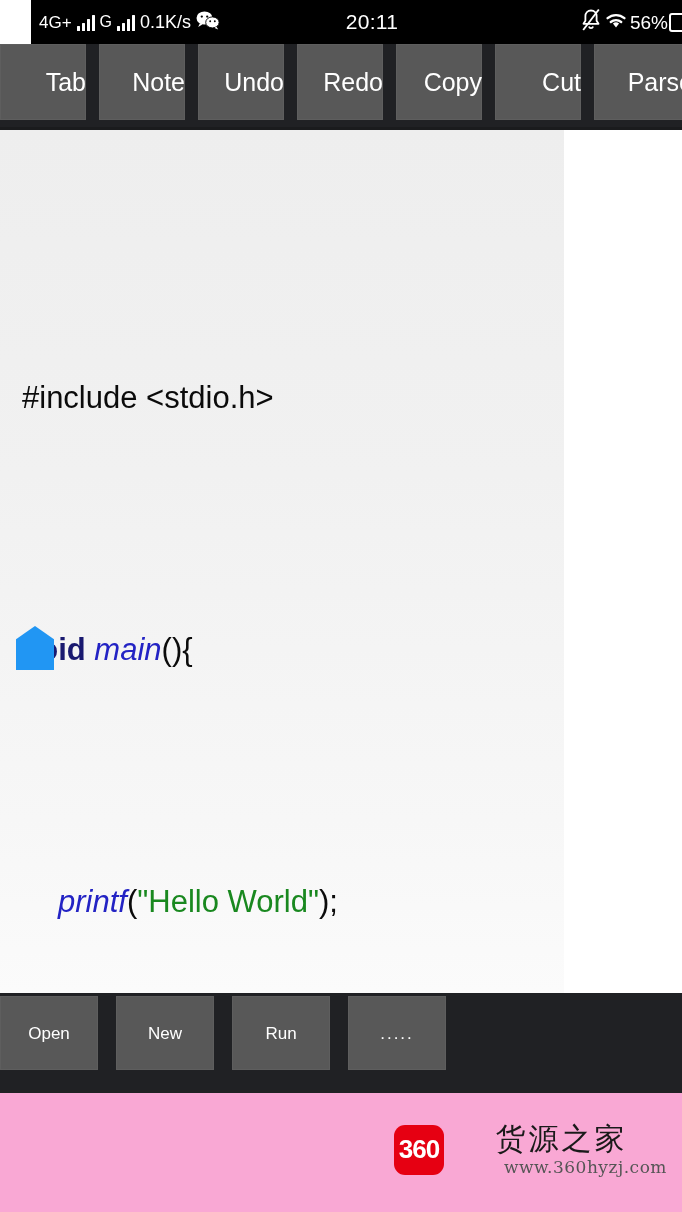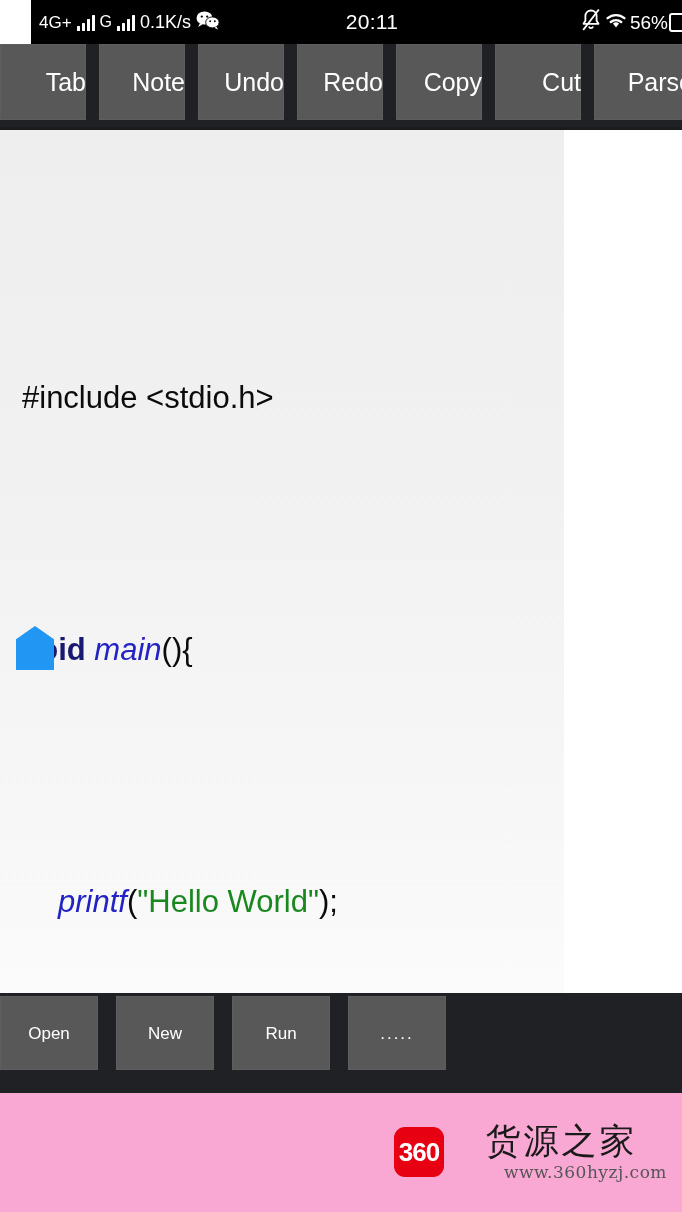--- a/index.html
+++ b/index.html
@@ -250,21 +250,21 @@
     font-family: "Liberation Sans", sans-serif;
     letter-spacing: -1px;
   }
   .wm-text {
     display: flex;
     flex-direction: column;
     justify-content: center;
   }
   .wm-cn {
     font-family: "DejaVu Serif", serif;
-    font-size: 35px;
+    font-size: 30px;
     color: #1a1a1a;
     letter-spacing: 3px;
     line-height: 1.05;
   }
   .wm-url {
     font-family: "DejaVu Serif", serif;
     font-size: 17px;
     color: #555555;
     letter-spacing: 0.5px;
     margin-top: 2px;

